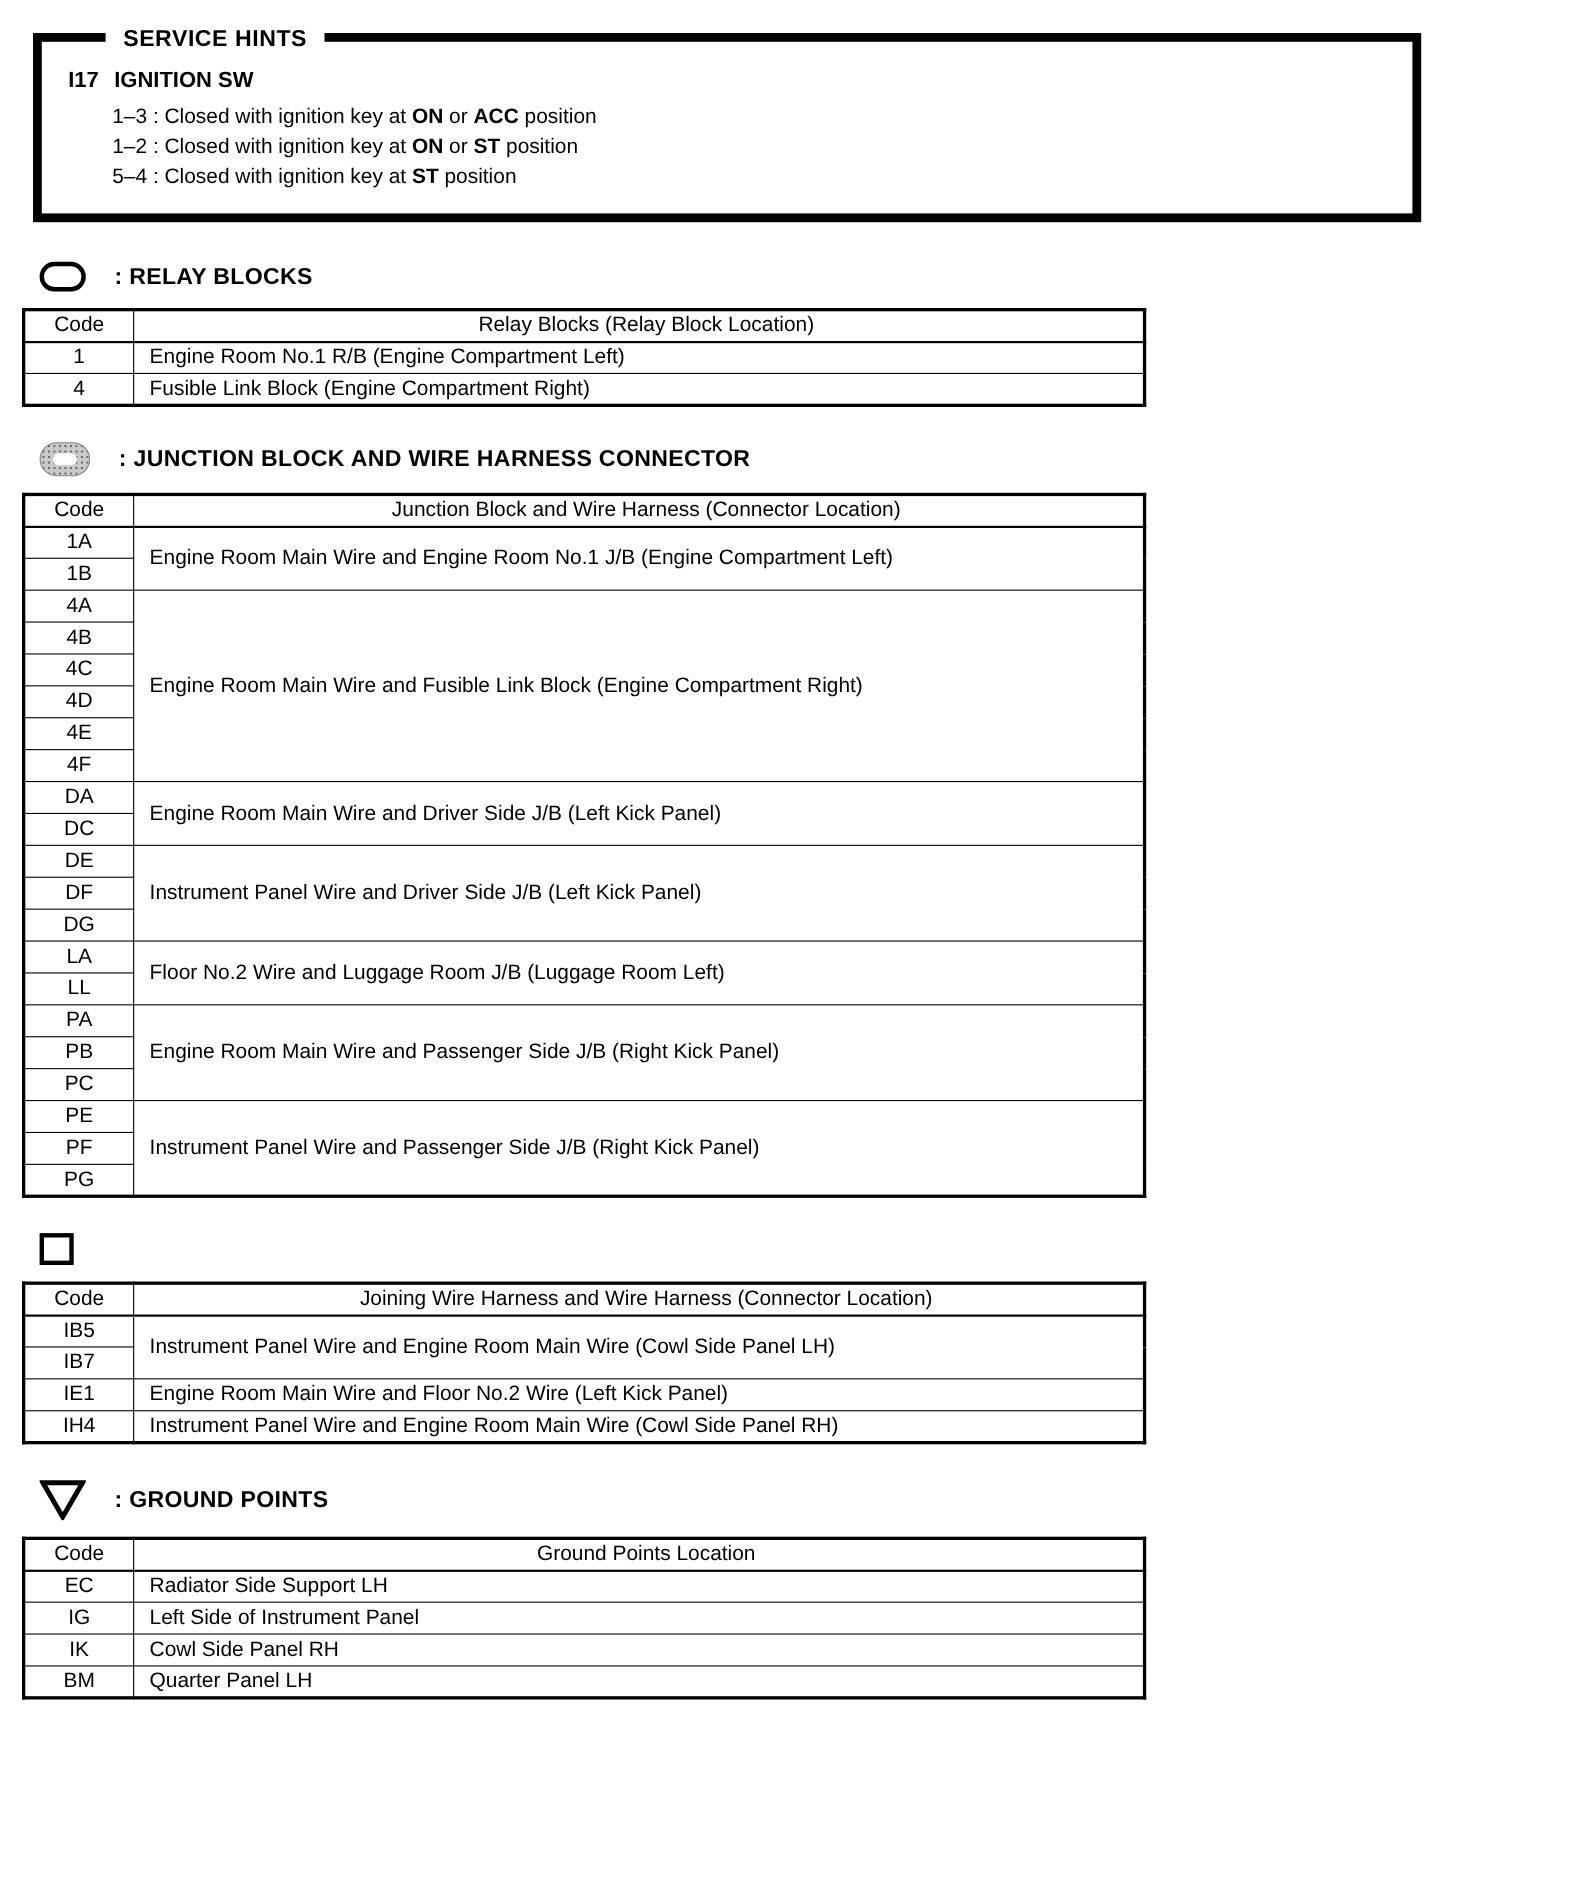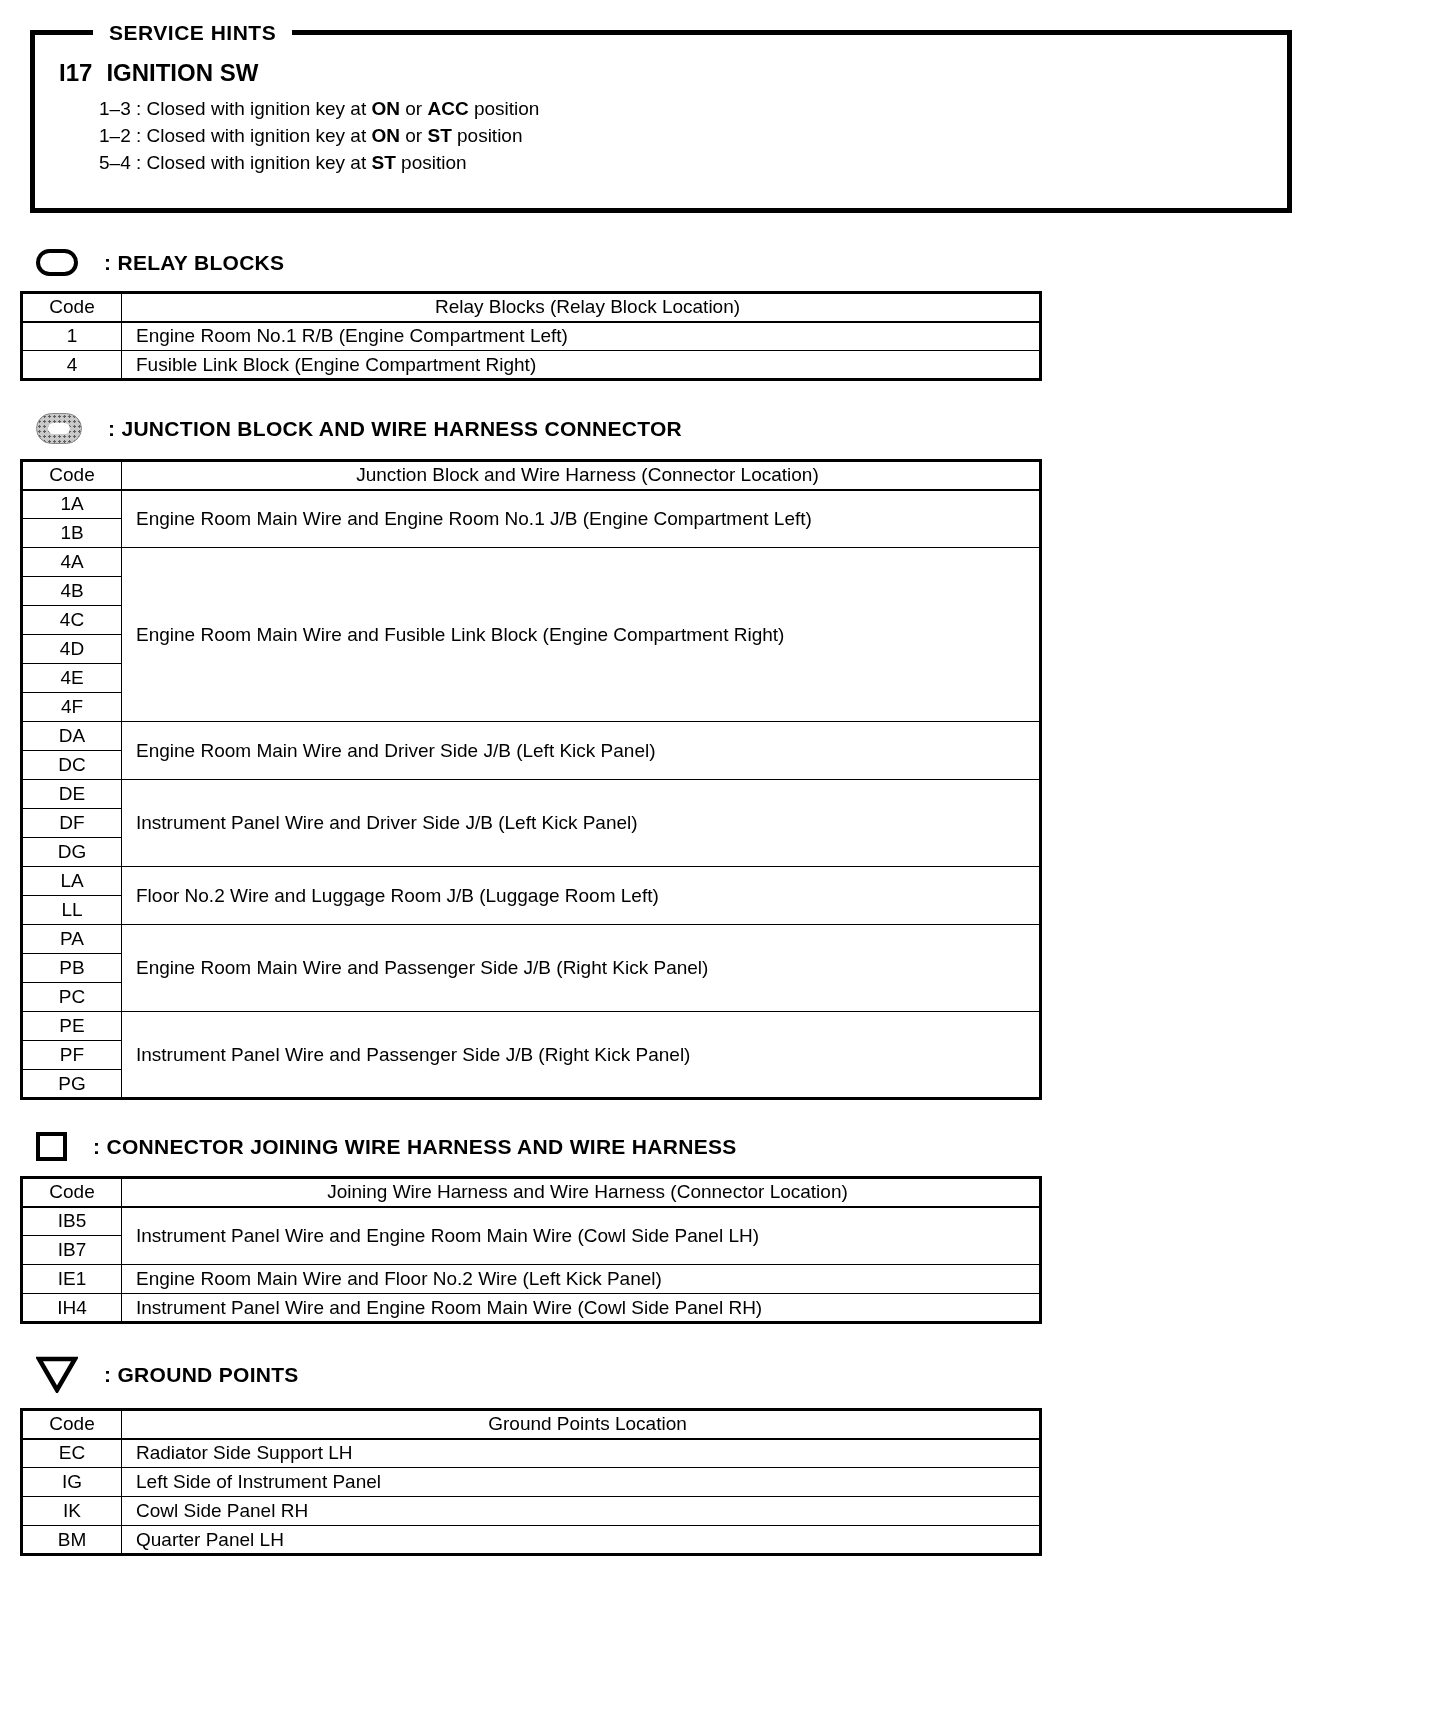--- a/index.html
+++ b/index.html
@@ -11,34 +11,34 @@
     font-family: "Liberation Sans", sans-serif;
     position: relative;
   }
   .page { padding: 30px 0 40px 20px; }
 
   
   .hints-box {
     position: relative;
     width: 1262px;
     margin-left: 10px;
-    border: 5px solid #000000;
-    padding: 24px 20px 32px 24px;
+    border: 8px solid #000000;
+    padding: 24px 20px 20px 24px;
   }
   .hints-legend {
     position: absolute;
     top: -14px;
     left: 58px;
     background: #fff;
     padding: 0 16px;
     font-weight: bold;
     font-size: 21px;
     letter-spacing: 0.5px;
   }
-  .hints-heading { font-size: 24px; font-weight: bold; margin-bottom: 8px; }
+  .hints-heading { font-size: 20px; font-weight: bold; margin-bottom: 8px; }
   .hints-heading .code { margin-right: 14px; }
   .hint-line { font-size: 19px; line-height: 27px; margin-left: 40px; }
   .hint-line .b { font-weight: bold; }
 
   
   .section-head { display: flex; align-items: center; margin: 32px 4px 15px 16px; text-align: center; }
   .section-head.first { margin-top: 36px; }
   .section-title { font-size: 21px; font-weight: bold; margin-left: 26px; letter-spacing: 0.3px; }
 
   
@@ -217,21 +217,20 @@
           <tr>
             <td class="code-cell">PG</td>
           </tr>
         </tbody>
       </table>
   </section>
 
   <section>
     <div class="section-head">
       <span class="icon-square"></span>
-      <span class="section-title">: CONNECTOR JOINING WIRE HARNESS AND WIRE HARNESS</span>
     </div>
     <table class="data">
         <tbody>
           <tr class="header-row">
             <th class="code-col">Code</th>
             <th class="desc-col">Joining Wire Harness and Wire Harness (Connector Location)</th>
           </tr>
           <tr>
             <td class="code-cell">IB5</td>
             <td class="desc-cell" rowspan="2">Instrument Panel Wire and Engine Room Main Wire (Cowl Side Panel LH)</td>

